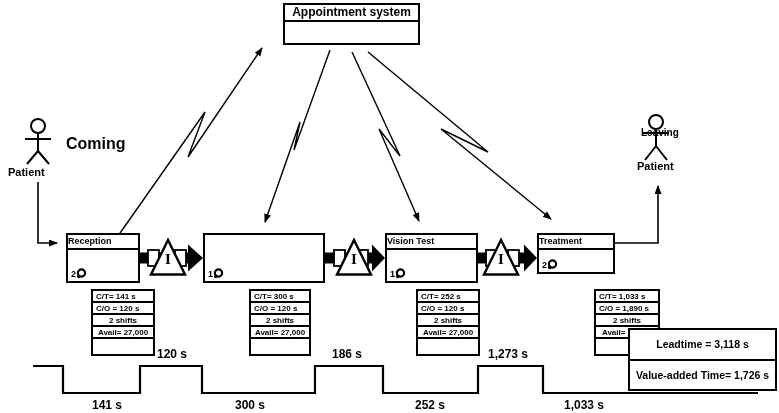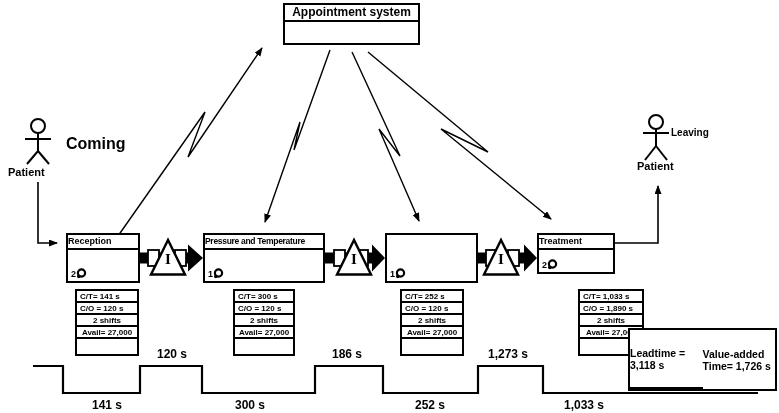--- a/index.html
+++ b/index.html
@@ -11,39 +11,39 @@
   svg.layer { position:absolute; left:0; top:0; }
   .box { position:absolute; border:2.5px solid #000; background:#fff; box-sizing:border-box; }
   .titlebar {
     border-bottom:2px solid #000; text-align:left;
     font-size:9px; font-weight:700; height:13px; line-height:12px;
     white-space:nowrap; overflow:hidden;
   }
   .titlebar.small { font-size:8.5px; letter-spacing:-0.3px; }
   .appt-title { height:15px; line-height:14px; font-size:12px; font-weight:700;
     border-bottom:2px solid #000; text-align:center; }
-  .databox { position:absolute; box-sizing:border-box; }
+  .databox { position:absolute; box-sizing:border-box;margin-left:16px; }
   .datarow {
     position:relative; border:2px solid #000; margin-top:-2px; height:14px;
     line-height:11px; font-size:8px; font-weight:700; box-sizing:border-box;
     background:#fff; white-space:nowrap; overflow:hidden;
   }
   .datarow:first-child { margin-top:0; }
   .datarow.left { padding-left:3px; }
   .datarow.center { text-align:center; }
   .datarow.empty { height:19px; }
   .op { position:absolute; left:3px; bottom:2px; display:flex; align-items:flex-end;
     font-size:9px; font-weight:700; line-height:9px; }
   .lbl { position:absolute; font-weight:700; white-space:nowrap; }
   .inv-label { position:absolute; width:14px; text-align:center;
     font-family:"Liberation Serif","DejaVu Serif",serif; font-weight:700; font-size:15px;
     line-height:15px; }
   .results { position:absolute; left:628px; top:328px; width:149px; height:63px;
     border:2.5px solid #000; box-sizing:border-box; background:#fff;
-    display:flex; flex-direction:row; }
+    display:flex; flex-direction:column; }
   .results .row { flex:1; display:flex; align-items:center; justify-content:center;
     font-size:10.5px; font-weight:700; }
   .results .row:first-child { border-bottom:2px solid #000; }
   .tl { font-size:12px; text-align:center; }
 </style>
 </head>
 <body>
 
 <div id="vsm">
 
@@ -106,46 +106,46 @@
     <polyline points="33,366 63,366 63,393 140,393 140,366 202,366 202,393 315,393 315,366
               383,366 383,393 478,393 478,366 543,366 543,393 758,393" fill="none" stroke="#000" stroke-width="2.2"></polyline>
   </svg>
 
   <div class="box" style="left:283px; top:3px; width:137px; height:42px;">
     <div class="appt-title">Appointment system</div>
   </div>
 
   <div class="lbl" style="left:66px; top:135px; font-size:16px;">Coming</div>
   <div class="lbl" style="left:8px; top:166px; font-size:11px;">Patient</div>
-  <div class="lbl" style="left:671px; top:127px; font-size:10px;">Leaving</div>
+  <div class="lbl" style="left:641px; top:127px; font-size:10px;">Leaving</div>
   <div class="lbl" style="left:637px; top:160px; font-size:11px;">Patient</div>
 
   <div class="box" style="left:66px; top:233px; width:74px; height:50px;">
     <div class="titlebar">Reception</div>
     <div class="op">
       <span>2</span>
       <svg width="11" height="11">
         <circle cx="5.5" cy="5" r="3.6" fill="none" stroke="#000" stroke-width="2.2"></circle>
         <circle cx="2.8" cy="8.4" r="1.8" fill="#000"></circle>
       </svg>
     </div>
   </div>
 
   <div class="box" style="left:203px; top:233px; width:122px; height:50px;">
-    <div class="titlebar small">Pressure and Temperature</div>
     <div class="op">
       <span>1</span>
       <svg width="11" height="11">
         <circle cx="5.5" cy="5" r="3.6" fill="none" stroke="#000" stroke-width="2.2"></circle>
         <circle cx="2.8" cy="8.4" r="1.8" fill="#000"></circle>
       </svg>
     </div>
   </div>
 
   <div class="box" style="left:385px; top:233px; width:93px; height:50px;">
+    <div class="titlebar">Vision Test</div>
     <div class="op">
       <span>1</span>
       <svg width="11" height="11">
         <circle cx="5.5" cy="5" r="3.6" fill="none" stroke="#000" stroke-width="2.2"></circle>
         <circle cx="2.8" cy="8.4" r="1.8" fill="#000"></circle>
       </svg>
     </div>
   </div>
 
   <div class="box" style="left:537px; top:233px; width:78px; height:41px;">

